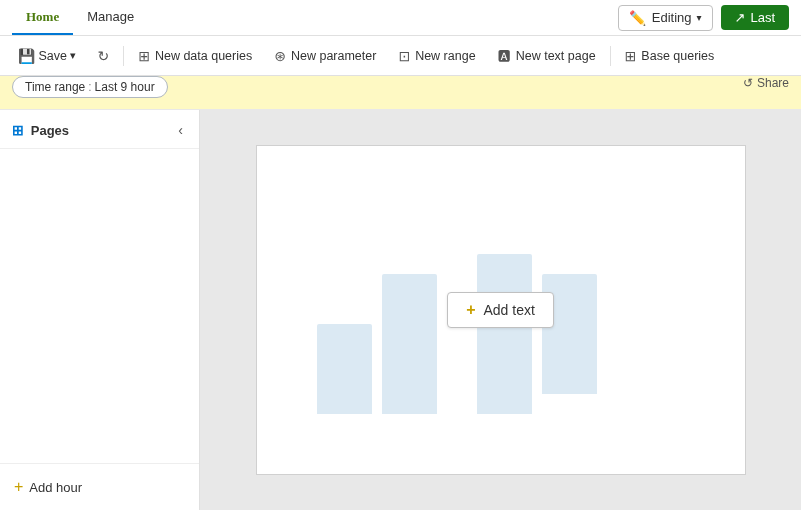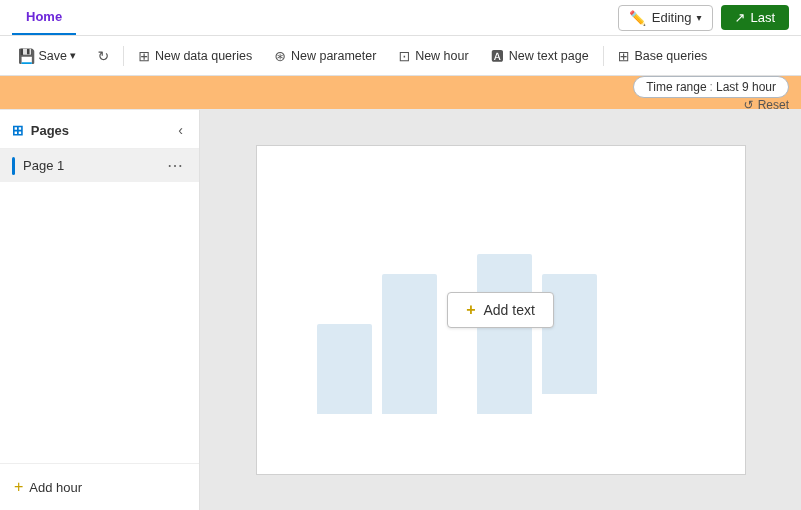--- a/index.html
+++ b/index.html
@@ -9,21 +9,21 @@
     .top-bar {
       display: flex; align-items: center; justify-content: space-between;
       background: #fff; border-bottom: 1px solid #e0e0e0;
       height: 36px; padding: 0 12px;
     }
     .tabs { display: flex; align-items: center; height: 100%; }
     .tab {
       padding: 0 14px; height: 100%; display: flex; align-items: center;
       font-size: 13px; cursor: pointer; border-bottom: 2px solid transparent; color: #333;
     }
-    .tab.active { border-bottom: 2px solid #0078d4; color: #6d28d9; font-weight: 600; }
+    .tab.active { border-bottom: 2px solid #0078d4; color: #4d7c0f; font-weight: 600; font-family: Liberation Serif, serif; }
     .top-bar-right { display: flex; align-items: center; gap: 8px; }
     .editing-btn {
       display: flex; align-items: center; gap: 5px;
       border: 1px solid #c0c0c0; border-radius: 4px; padding: 4px 10px;
       background: #fff; cursor: pointer; font-size: 13px; color: #333;
     }
     .editing-btn .pencil-icon { color: #c8a000; font-size: 14px; }
     .share-btn {
       display: flex; align-items: center; gap: 5px;
       background: #1a7a1a; color: #fff; border: none; border-radius: 4px;
@@ -42,23 +42,23 @@
       cursor: pointer; font-size: 12.5px; color: #333; border-radius: 3px;
       white-space: nowrap;
     }
     .toolbar-btn .icon { font-size: 14px; color: #555; }
     .toolbar-sep { width: 1px; height: 20px; background: #e0e0e0; margin: 0 2px; }
     .save-btn { display: flex; align-items: center; gap: 3px; }
     .save-dropdown { font-size: 11px; }
 
     
     .filter-bar {
-      display: flex; align-items: flex-end; justify-content: space-between;
-      background: #fdba74; border-bottom: 1px solid #e8e8e8;
-      height: 34px; padding: 0 12px; flex-direction: column;
+      display: flex; align-items: flex-start; justify-content: space-between;
+      background: #fef9c3; border-bottom: 1px solid #e8e8e8;
+      height: 34px; padding: 0 12px;
     }
     .time-range-pill {
       border: 1px solid #b0b8c0; border-radius: 12px; padding: 3px 12px;
       font-size: 12px; color: #333; background: #fff; cursor: pointer;
       display: flex; align-items: center; gap: 3px;
     }
     .time-range-pill span.colon { color: #888; }
     .reset-btn {
       display: flex; align-items: center; gap: 4px;
       background: transparent; border: none; cursor: pointer;
@@ -128,20 +128,21 @@
       position: relative; z-index: 2;
     }
     .add-tile-btn .plus-icon { color: #c8a000; font-weight: bold; font-size: 16px; }
   </style>
 </head>
 <body>
 
 <div class="top-bar">
   <div class="tabs">
     <div class="tab active">Home</div>
+    <div class="tab">Manage</div>
   </div>
   <div class="top-bar-right">
     <button class="editing-btn">
       <span class="pencil-icon">✏️</span>
       <span>Editing</span>
       <span style="font-size:10px;">▾</span>
     </button>
     <button class="share-btn">
       <span>↗</span>
       <span>Last</span>
@@ -162,63 +163,56 @@
   <button class="toolbar-btn">
     <span class="icon">⊞</span>
     <span>New data queries</span>
   </button>
   <button class="toolbar-btn">
     <span class="icon">⊛</span>
     <span>New parameter</span>
   </button>
   <button class="toolbar-btn">
     <span class="icon">⊡</span>
-    <span>New hour</span>
+    <span>New range</span>
   </button>
   <button class="toolbar-btn">
     <span class="icon">🅰</span>
     <span>New text page</span>
   </button>
   <div class="toolbar-sep"></div>
   <button class="toolbar-btn">
     <span class="icon">⊞</span>
     <span>Base queries</span>
   </button>
 </div>
 
 <div class="filter-bar">
   <div class="time-range-pill">
     <span>Time range</span>
     <span class="colon"> : </span>
     <span>Last 9 hour</span>
   </div>
   <button class="reset-btn">
     <span>↺</span>
-    <span>Reset</span>
+    <span>Share</span>
   </button>
 </div>
 
 <div class="main">
 
   <div class="sidebar">
     <div class="sidebar-header">
       <div class="sidebar-header-left">
         <span class="pages-icon">⊞</span>
         <span>Pages</span>
       </div>
       <button class="collapse-btn">‹</button>
     </div>
 
-    <div class="page-item">
-      <div class="page-item-left">
-        <div class="page-indicator"></div>
-        <span class="page-name">Page 1</span>
-      </div>
-      <button class="page-more">⋯</button>
-    </div>
 
     <div class="sidebar-bottom">
       <button class="add-page-btn">
         <span style="font-size:16px; color:#c8a000;">+</span>
         <span>Add hour</span>
       </button>
     </div>
   </div>
 
   <div class="canvas-area">

